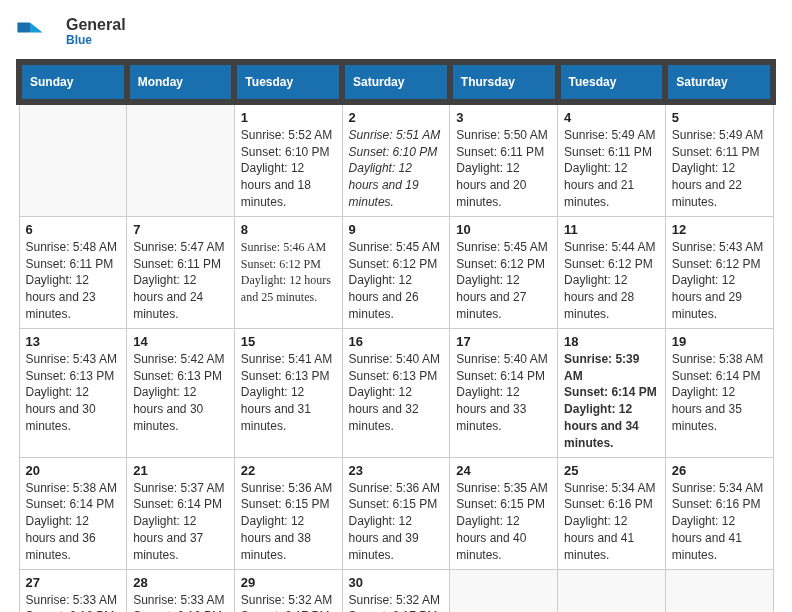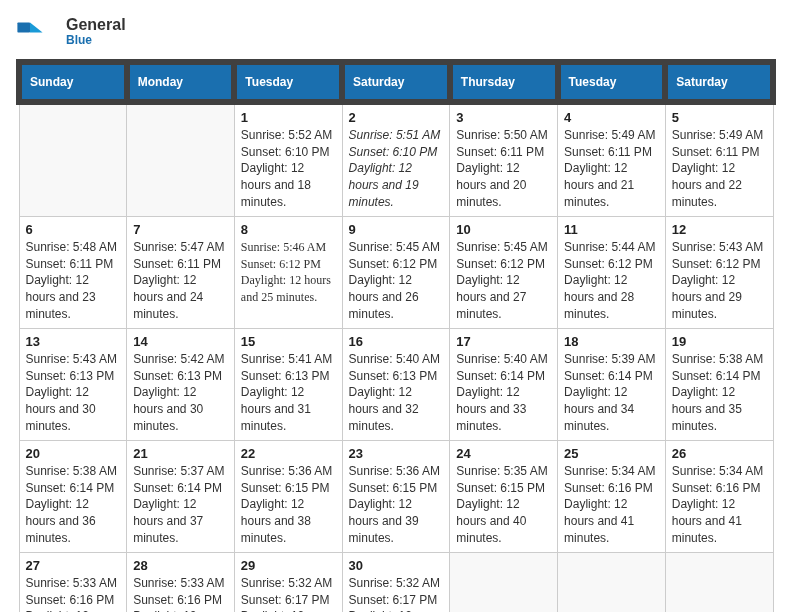--- a/index.html
+++ b/index.html
@@ -223,21 +223,21 @@
 Daylight: 12 hours and 32 minutes.</div>
         </td>
         <td>
           <div class="day-number">17</div>
           <div class="day-info" style="white-space: pre-line;">Sunrise: 5:40 AM
 Sunset: 6:14 PM
 Daylight: 12 hours and 33 minutes.</div>
         </td>
         <td>
           <div class="day-number">18</div>
-          <div class="day-info" style="white-space: pre-line;">Sunrise: 5:39 AM
+          <div class="day-info" style="white-space: pre-line; font-weight: bold;">Sunrise: 5:39 AM
 Sunset: 6:14 PM
 Daylight: 12 hours and 34 minutes.</div>
         </td>
         <td>
           <div class="day-number">19</div>
           <div class="day-info" style="white-space: pre-line;">Sunrise: 5:38 AM
 Sunset: 6:14 PM
 Daylight: 12 hours and 35 minutes.</div>
         </td>
       </tr>

